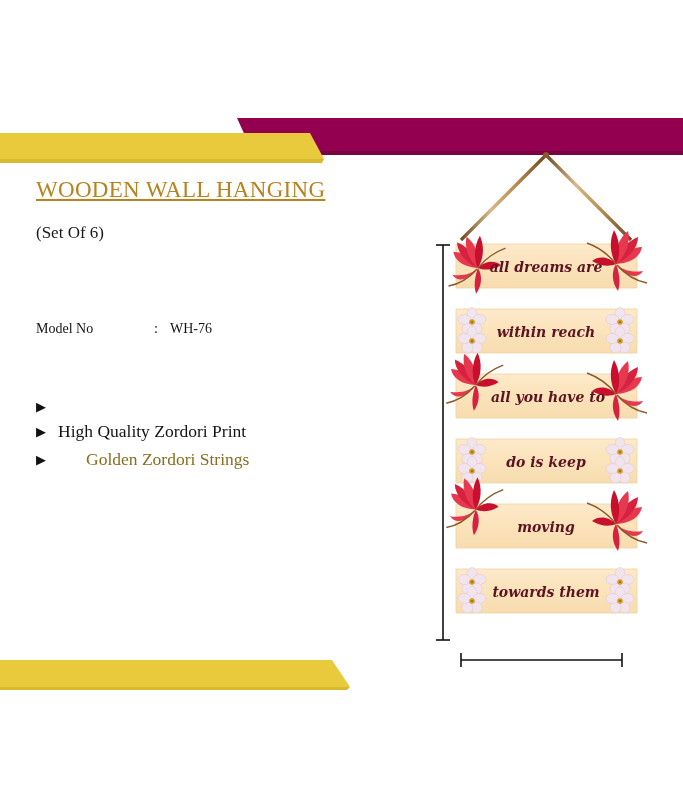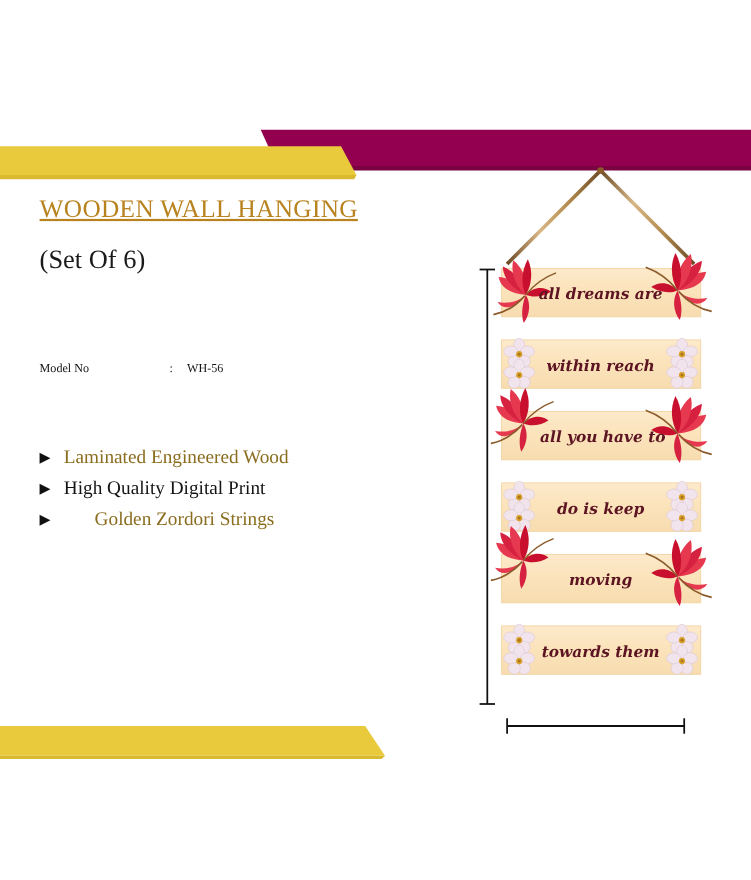--- a/index.html
+++ b/index.html
@@ -43,30 +43,30 @@
   #page-title {
     font-size: 23px;
     letter-spacing: 0.3px;
     font-weight: normal;
     margin: 0;
     line-height: 1.05;
     white-space: nowrap;
     text-decoration: underline;
   }
   #subtitle {
-    font-size: 24px;
+    font-size: 17px;
     color: #1a1a1a;
     margin: 22px 0 0 0;
     line-height: 1.1;
   }
 
   #spec-table {
     margin-top: 78px;
     border-collapse: collapse;
-    font-size: 11px;
+    font-size: 14px;
     color: #141414;
   }
   #spec-table td {
     padding: 0 0 12px 0;
     vertical-align: top;
     white-space: nowrap;
   }
   .spec-label { width: 118px; }
   .spec-sep   { width: 16px; }
 
@@ -133,33 +133,32 @@
 
   <h1 id="page-title" style="color: rgb(184, 131, 31);">WOODEN WALL HANGING</h1>
 
   <div id="subtitle">(Set Of 6)</div>
 
   <table id="spec-table">
     <tbody>
       <tr>
         <td class="spec-label">Model No</td>
         <td class="spec-sep">:</td>
-        <td class="spec-value">WH-56</td>
+        <td class="spec-value">WH-76</td>
       </tr>
     </tbody>
   </table>
 
   <ul id="feature-list">
     <li>
       <span class="bullet-marker">▶</span>
-      <span class="feature-text" style="color: rgb(138, 109, 31);">Laminated Engineered Wood</span>
     </li>
     <li>
       <span class="bullet-marker">▶</span>
-      <span class="feature-text" style="color: rgb(20, 20, 20);">High Quality Digital Print</span>
+      <span class="feature-text" style="color: rgb(20, 20, 20);">High Quality Zordori Print</span>
     </li>
     <li>
       <span class="bullet-marker">▶</span>
       <span class="feature-text" style="color: rgb(138, 109, 31); margin-left: 28px;">Golden Zordori Strings</span>
     </li>
   </ul>
 </div>
 
 <div id="product-figure">
 <svg id="product-svg" viewBox="0 0 250 540" width="250" height="540">

